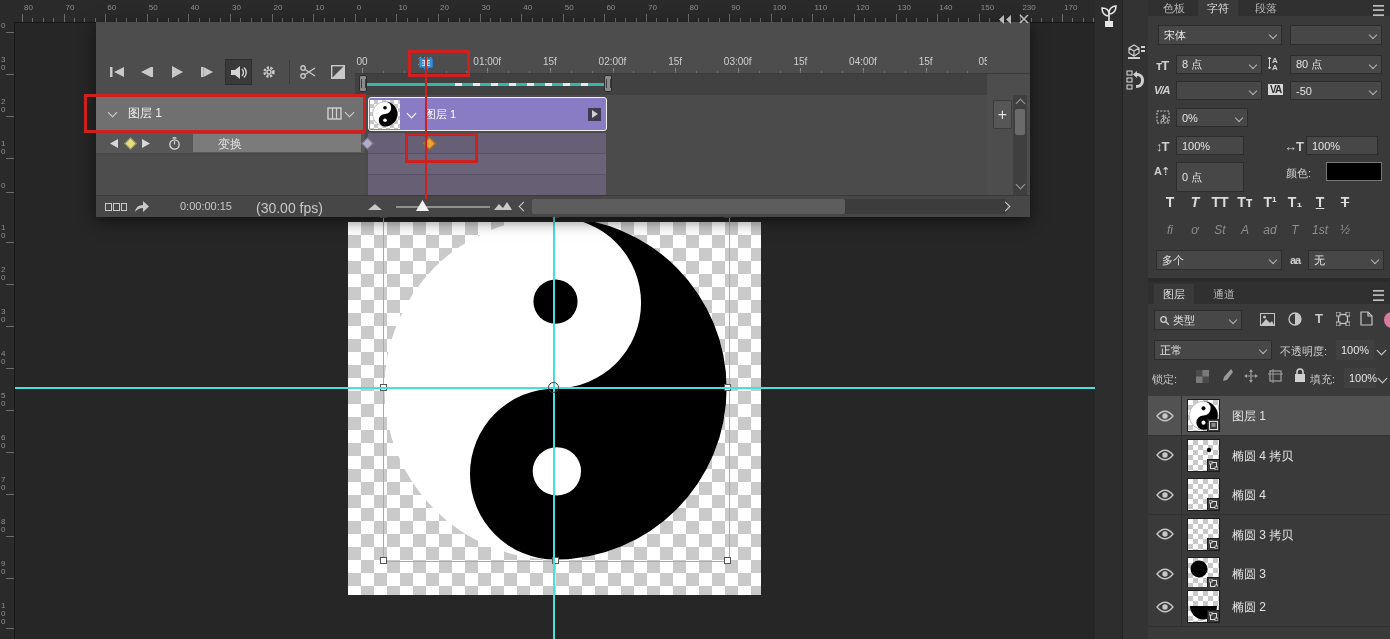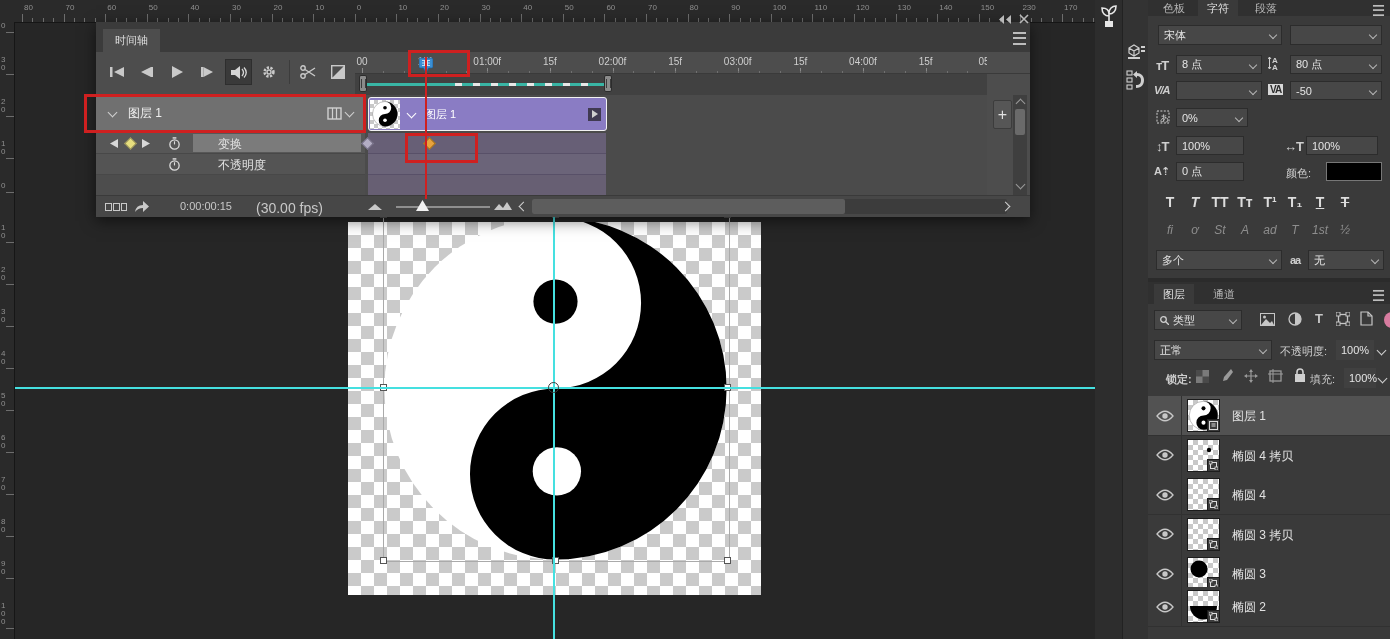--- a/index.html
+++ b/index.html
@@ -283,24 +283,20 @@
     <div class="abs handle" style="left:537px;top:534px;"></div>
     <div class="abs handle" style="left:709px;top:534px;"></div>
 
     <div class="abs guide" style="left:0;top:364px;width:1080px;height:2px;"></div>
     <div class="abs guide" style="left:538px;top:186px;width:2px;height:430px;"></div>
 
     <div class="abs" style="left:533px;top:359px;width:11px;height:11px;border:1.5px solid #3c3c3c;border-radius:50%;box-sizing:border-box;"></div>
   </div>
 
   <div id="timeline" class="abs">
-    <div id="tl-tabbar" class="abs">
-      <div id="tl-tab" class="abs">时间轴</div>
-      <div class="abs menu-icon" style="left:917px;top:10px;"></div>
-    </div>
 
     <div class="abs tbtn" style="left:8px;top:38px;">
       <svg width="14" height="10">
           <rect x="0" y="0" width="2.5" height="10" fill="#c9c9c9"></rect>
           <polygon points="14,0 14,10 4,5" fill="#c9c9c9"></polygon>
         </svg>
     </div>
     <div class="abs tbtn" style="left:38px;top:38px;">
       <svg width="12" height="10">
           <polygon points="10,0 10,10 0,5" fill="#c9c9c9"></polygon>
@@ -459,28 +455,20 @@
       <svg class="abs" style="left:46px;top:6px;" width="8" height="9">
           <polygon points="0,0 0,9 8,4.5" fill="#d8d8d8"></polygon>
         </svg>
       <svg class="abs stopwatch" style="left:72px;top:4px;" viewBox="0 0 14 14">
         <circle cx="7" cy="8" r="5" fill="none" stroke="#dcdcdc" stroke-width="1.4"></circle>
           <line x1="7" y1="8" x2="7" y2="4.6" stroke="#dcdcdc" stroke-width="1.2"></line>
           <line x1="5" y1="1" x2="9" y2="1" stroke="#dcdcdc" stroke-width="1.6"></line>
       </svg>
       <span class="abs prop-label" style="left:122px;top:3px;">变换</span>
     </div>
-    <div class="abs" style="left:0;top:132px;width:269px;height:21px;background:#545454;border-bottom:1px solid #484848;box-sizing:border-box;">
-      <svg class="abs stopwatch" style="left:72px;top:4px;" viewBox="0 0 14 14">
-        <circle cx="7" cy="8" r="5" fill="none" stroke="#dcdcdc" stroke-width="1.4"></circle>
-          <line x1="7" y1="8" x2="7" y2="4.6" stroke="#dcdcdc" stroke-width="1.2"></line>
-          <line x1="5" y1="1" x2="9" y2="1" stroke="#dcdcdc" stroke-width="1.6"></line>
-      </svg>
-      <span class="abs prop-label" style="left:122px;top:3px;">不透明度</span>
-    </div>
 
     <div class="abs" style="left:272px;top:111px;width:238px;height:21px;background:#675f76;border-bottom:1px solid #585068;box-sizing:border-box;"></div>
     <div class="abs" style="left:272px;top:132px;width:238px;height:21px;background:#6b6479;border-bottom:1px solid #585068;box-sizing:border-box;"></div>
     <div class="abs" style="left:272px;top:153px;width:238px;height:21px;background:#675f73;"></div>
     <div id="kf-layer" class="abs" style="left:0;top:0;width:934px;height:195px;pointer-events:none;">
         <div class="kf" style="left: 266.5px; top: 117px; pointer-events: auto; background: rgb(179, 173, 196); border: 1px solid rgb(109, 103, 126);"></div>
         <div class="kf" style="left: 329.125px; top: 117px; pointer-events: auto; background: rgb(232, 163, 61); border: 1px solid rgb(154, 106, 30);"></div>
       </div>
 
     <div class="abs" style="left:0;top:173px;width:934px;height:22px;background:#474747;border-top:1px solid #3a3a3a;box-sizing:border-box;">
@@ -608,21 +596,21 @@
     <span class="cicon" style="left:8px;top:139px;font-size:13px;">↕T</span>
     <div class="field" style="left:28px;top:136px;width:68px;height:19px;">
       <span>100%</span>
     </div>
     <span class="cicon" style="left:136px;top:139px;font-size:13px;">↔T</span>
     <div class="field" style="left:158px;top:136px;width:72px;height:19px;">
       <span>100%</span>
     </div>
 
     <span class="cicon" style="left:6px;top:165px;font-size:11px;">A⇡</span>
-    <div class="field" style="left:28px;top:162px;width:68px;height:19px;">
+    <div class="field" style="left:28px;top:162px;width:68px;height:30px;">
       <span>0 点</span>
     </div>
     <span class="plabel" style="left:138px;top:166px;">颜色:</span>
     <div class="abs" style="left:178px;top:162px;width:56px;height:19px;background:#000;border:1px solid #777;box-sizing:border-box;"></div>
 
     <div id="stylebtns" class="abs" style="left:10px;top:192px;width:226px;height:20px;">
         <div class="stylebtn" style="left: 0px;">T</div>
         <div class="stylebtn" style="left: 25px; font-style: italic;">T</div>
         <div class="stylebtn" style="left: 50px;">TT</div>
         <div class="stylebtn" style="left: 75px;">Tᴛ</div>
@@ -694,21 +682,21 @@
     <div class="field" style="left:6px;top:340px;width:118px;height:20px;">
       <span>正常</span>
         <span class="chev"></span>
     </div>
     <span class="plabel" style="left:132px;top:344px;">不透明度:</span>
     <div class="field" style="left:188px;top:340px;width:38px;height:20px;border:none;background:#404040;">
       <span>100%</span>
     </div>
     <span class="abs chev" style="left:230px;top:347px;"></span>
 
-    <span class="plabel" style="left:18px;top:372px;font-weight:bold;">锁定:</span>
+    <span class="plabel" style="left:4px;top:372px;">锁定:</span>
     <svg class="abs" style="left:48px;top:370px;" width="13" height="13">
         <rect x="0" y="0" width="13" height="13" fill="#7a7a7a"></rect>
         <rect x="0" y="0" width="6.5" height="6.5" fill="#4a4a4a"></rect>
         <rect x="6.5" y="6.5" width="6.5" height="6.5" fill="#4a4a4a"></rect>
       </svg>
     <svg class="abs" style="left:72px;top:369px;" width="13" height="14">
         <path d="M11,0 L4,8 L3,12 L7,11 L13,3 Z" fill="#9a9a9a"></path>
       </svg>
     <svg class="abs" style="left:96px;top:369px;" width="14" height="14">
         <path d="M7,0 L9,3 H5 Z M7,14 L5,11 H9 Z M0,7 L3,5 V9 Z M14,7 L11,5 V9 Z M6.4,3 h1.2 v8 h-1.2 Z M3,6.4 h8 v1.2 h-8 Z" fill="#9a9a9a"></path>

